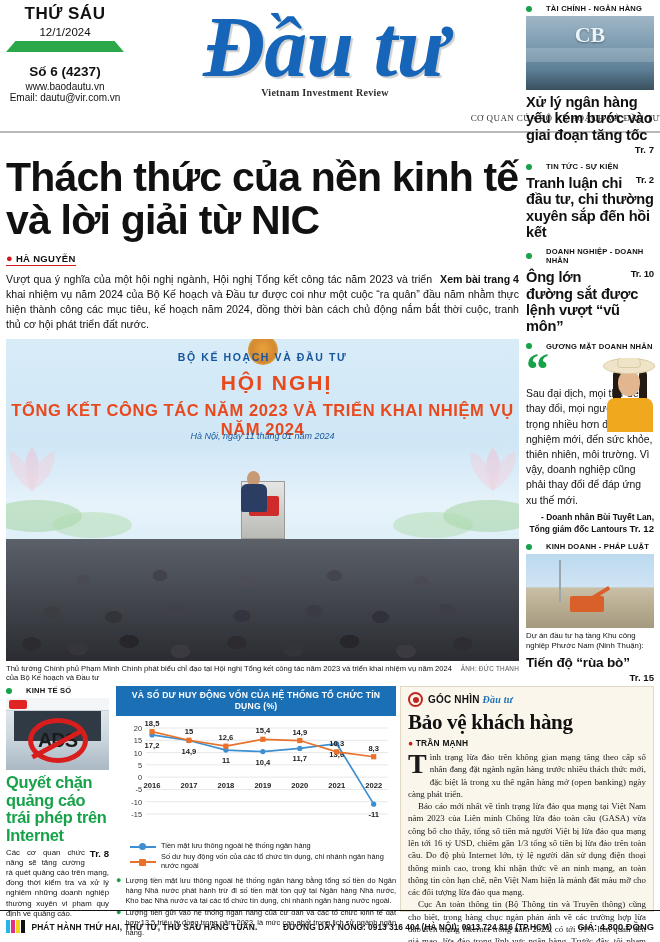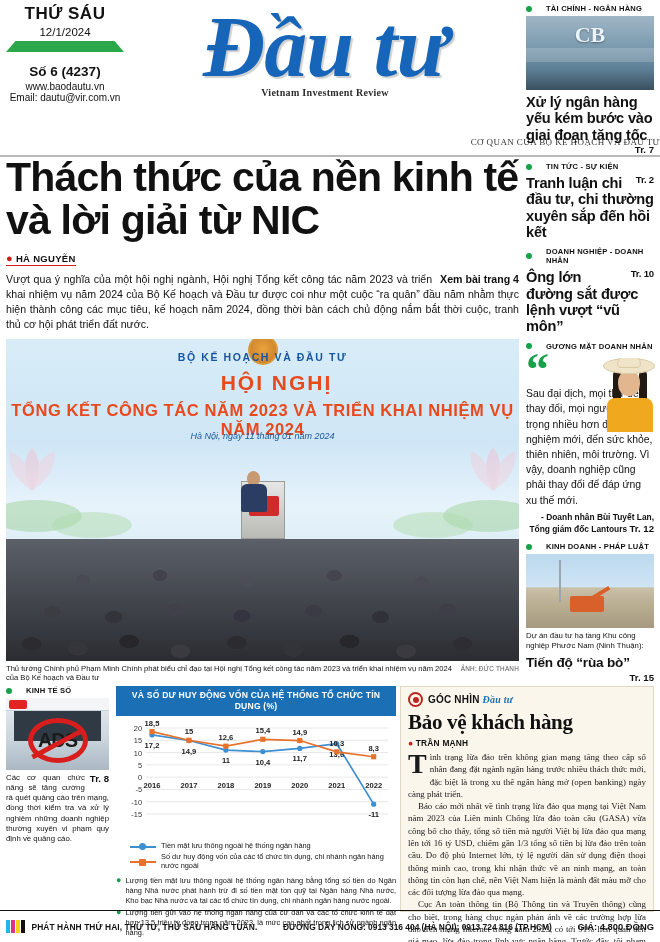--- a/index.html
+++ b/index.html
@@ -5,21 +5,21 @@
   * { box-sizing: border-box; margin: 0; padding: 0; }
   html, body {
     width: 660px; height: 942px;
     font-family: "Liberation Sans", sans-serif;
     background: #ffffff;
     overflow: hidden;
   }
   .page { position: relative; width: 660px; height: 942px; background: #fff; }
 
   
-  .masthead { position: relative; height: 157px; border-bottom: 2px solid #b9b9b9; }
+  .masthead { position: relative; height: 133px; border-bottom: 2px solid #b9b9b9; }
   .mh-left { position: absolute; left: 6px; top: 4px; width: 118px; text-align: center; }
   .weekday {
     font-weight: bold; font-size: 17px; letter-spacing: .5px; color: #111;
     font-family: "Liberation Sans", sans-serif;
   }
   .issue-date { font-size: 11.5px; color: #111; margin-top: 2px; }
   .green-bar {
     margin-top: 3px; height: 11px;
     background: #2ba84a;
     clip-path: polygon(8% 0, 92% 0, 100% 100%, 0 100%);
@@ -502,20 +502,21 @@
         <span>KINH TẾ SỐ</span>
       </div>
       <div class="adsphoto">
         <div class="browser-bar"></div>
         <div class="yt"></div>
         <div class="screen"></div>
         <div class="no-ads">
           <span>ADS</span>
         </div>
       </div>
+      <div class="b-left-title">Quyết chặn quảng cáo trái phép trên Internet</div>
       <div class="b-left-body">
         <span class="page-ref inline">Tr. 8</span>
         <span>Các cơ quan chức năng sẽ tăng cường rà quét quảng cáo trên mạng, đồng thời kiểm tra và xử lý nghiêm những doanh nghiệp thường xuyên vi phạm quy định về quảng cáo.</span>
       </div>
     </div>
 
     <div class="b-chart">
       <div class="chart-title">
         <div>VÀ SỐ DƯ HUY ĐỘNG VỐN CỦA HỆ THỐNG TỔ CHỨC TÍN DỤNG (%)</div>
       </div>

